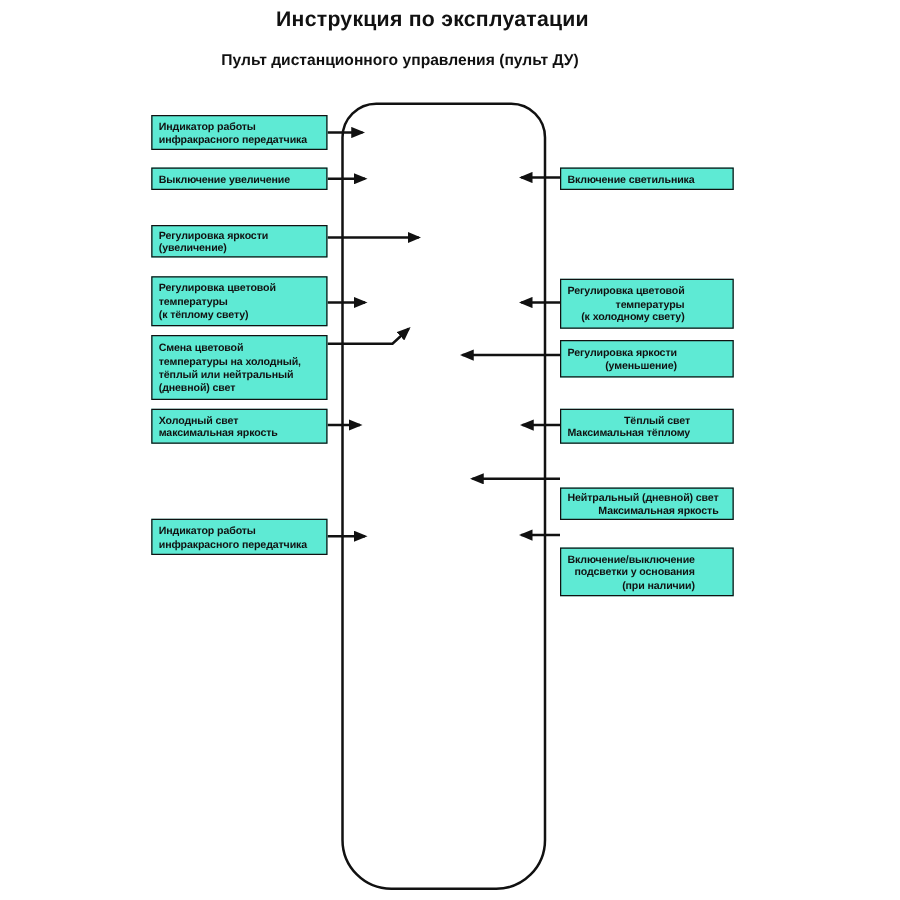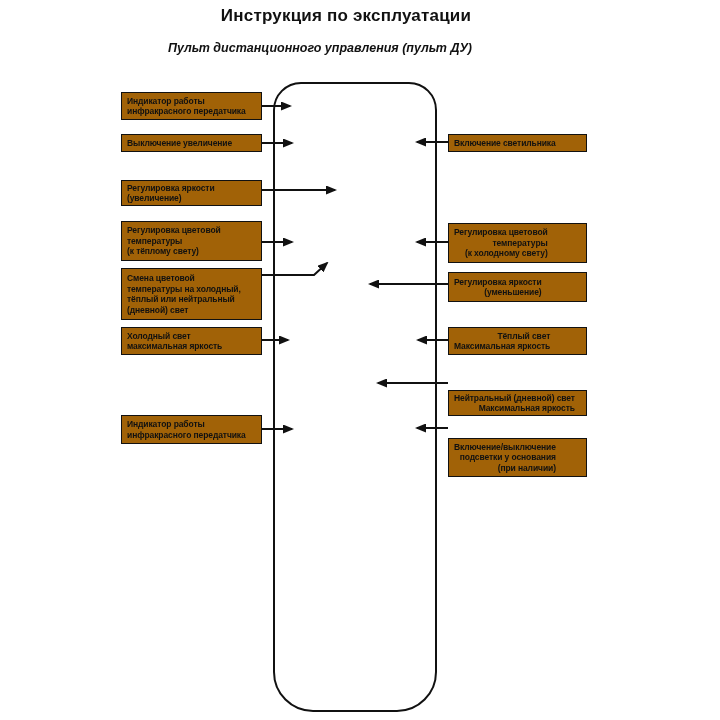--- a/index.html
+++ b/index.html
@@ -7,25 +7,25 @@
     width:720px;height:720px;position:relative;background:#ffffff;
     font-family:"Liberation Sans", sans-serif;color:#111;overflow:hidden;
   }
   .abs{position:absolute;}
   .title{
     position:absolute;top:6px;left:0;width:692px;text-align:center;
     font-size:17px;font-weight:bold;letter-spacing:.2px;
   }
   .subtitle{
     position:absolute;top:41px;left:0;width:640px;text-align:center;
-    font-size:12.5px;font-weight:bold;font-style:italic;
+    font-size:12.5px;font-weight:bold;
   }
   
   .callout{
-    position:absolute;box-sizing:border-box;background:#a16207;
+    position:absolute;box-sizing:border-box;background:#5eead4;
     border:1.5px solid #111;padding:2px 5px;
     font-size:8.5px;font-weight:bold;line-height:10.5px;letter-spacing:-.1px;
     white-space:pre-line;display:flex;align-items:center;z-index:5;
   }
   .callout.left{left:121px;width:141px;}
   .callout.right{left:448px;width:139px;text-align:right;justify-content:flex-start;}
   .lb0{top:92px;height:28px;}
   .lb1{top:134px;height:18px;}
   .lb2{top:180px;height:26px;}
   .lb3{top:221px;height:40px;}
@@ -293,18 +293,18 @@
 <div class="callout left lb6"><span>Индикатор работы
 инфракрасного передатчика</span></div>
 
 <div class="callout right rb0"><span>Включение светильника</span></div>
 <div class="callout right rb1"><span>Регулировка цветовой
 температуры
 (к холодному свету)</span></div>
 <div class="callout right rb2"><span>Регулировка яркости
 (уменьшение)</span></div>
 <div class="callout right rb3"><span>Тёплый свет
-Максимальная яркость</span></div>
+Максимальная тёплому</span></div>
 <div class="callout right rb4"><span>Нейтральный (дневной) свет
 Максимальная яркость</span></div>
 <div class="callout right rb5"><span>Включение/выключение
 подсветки у основания
 (при наличии)</span></div>
 
 </body></html>

